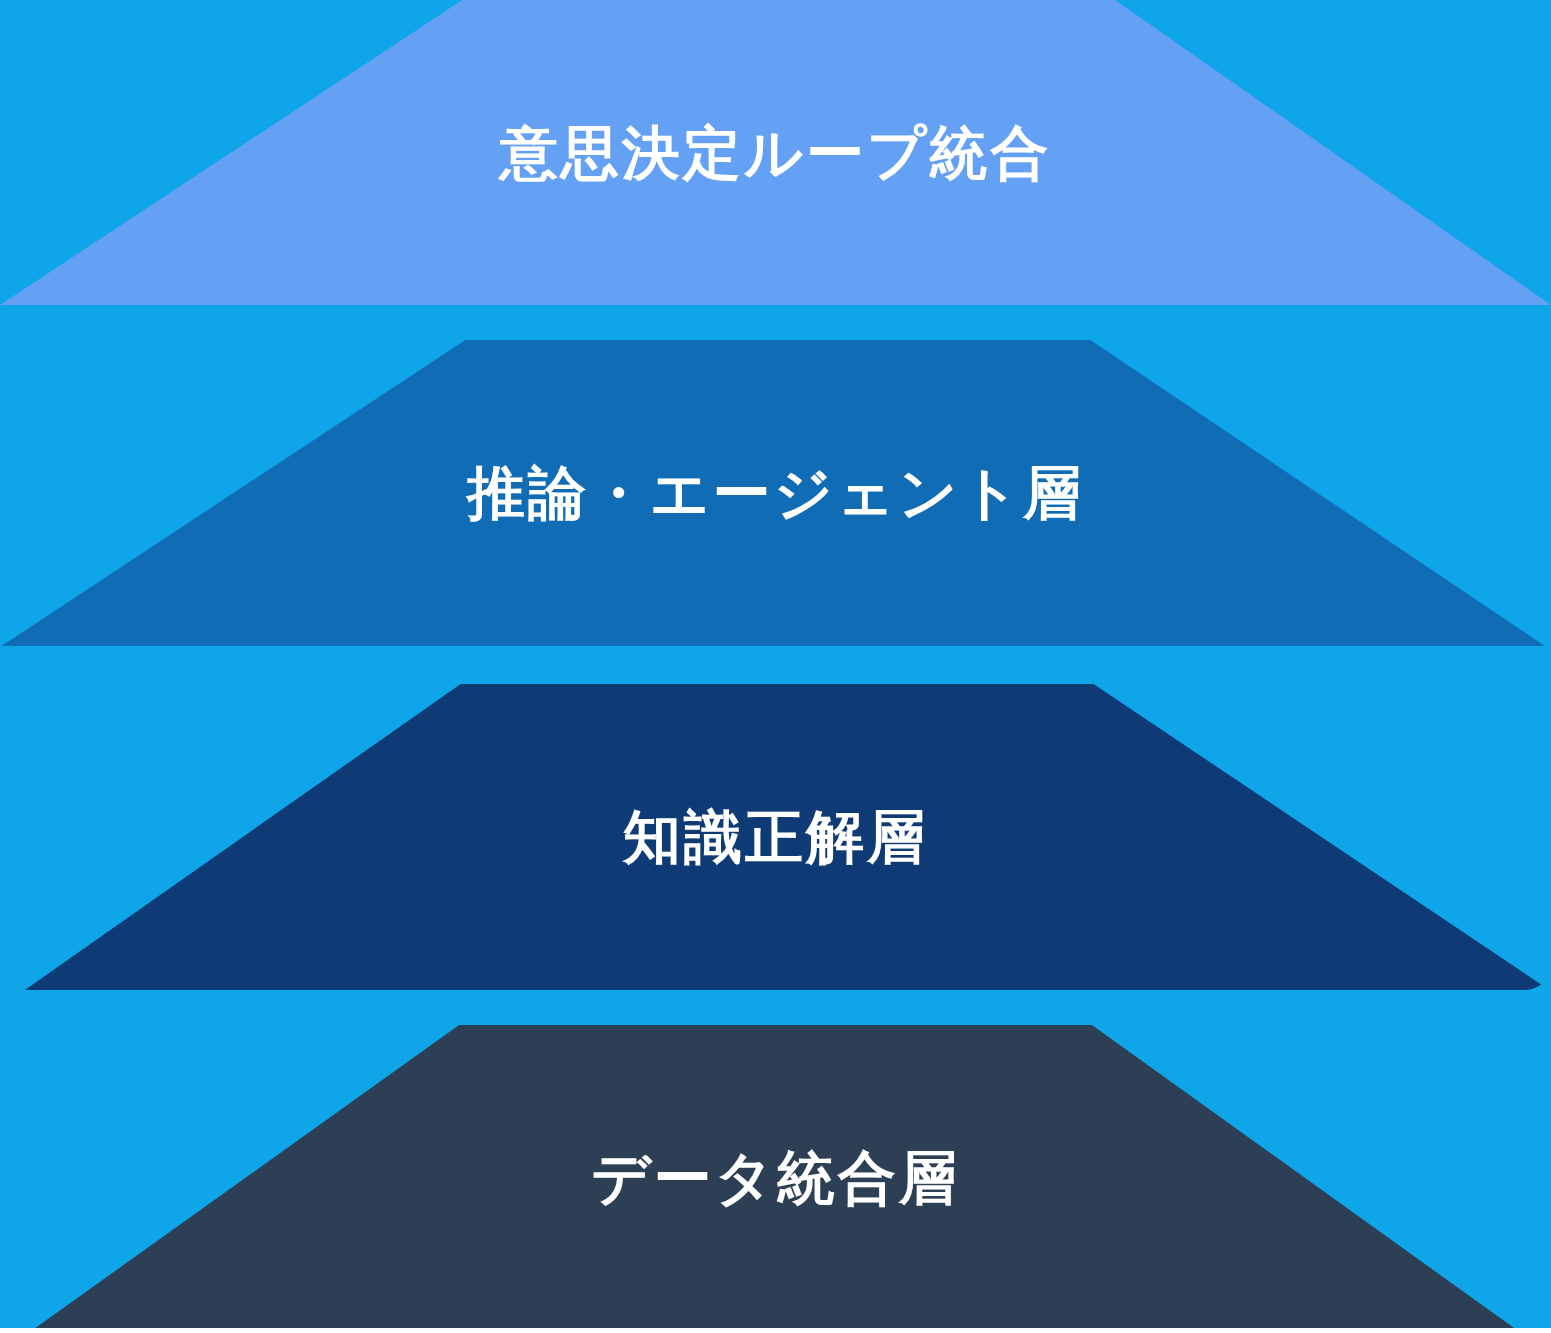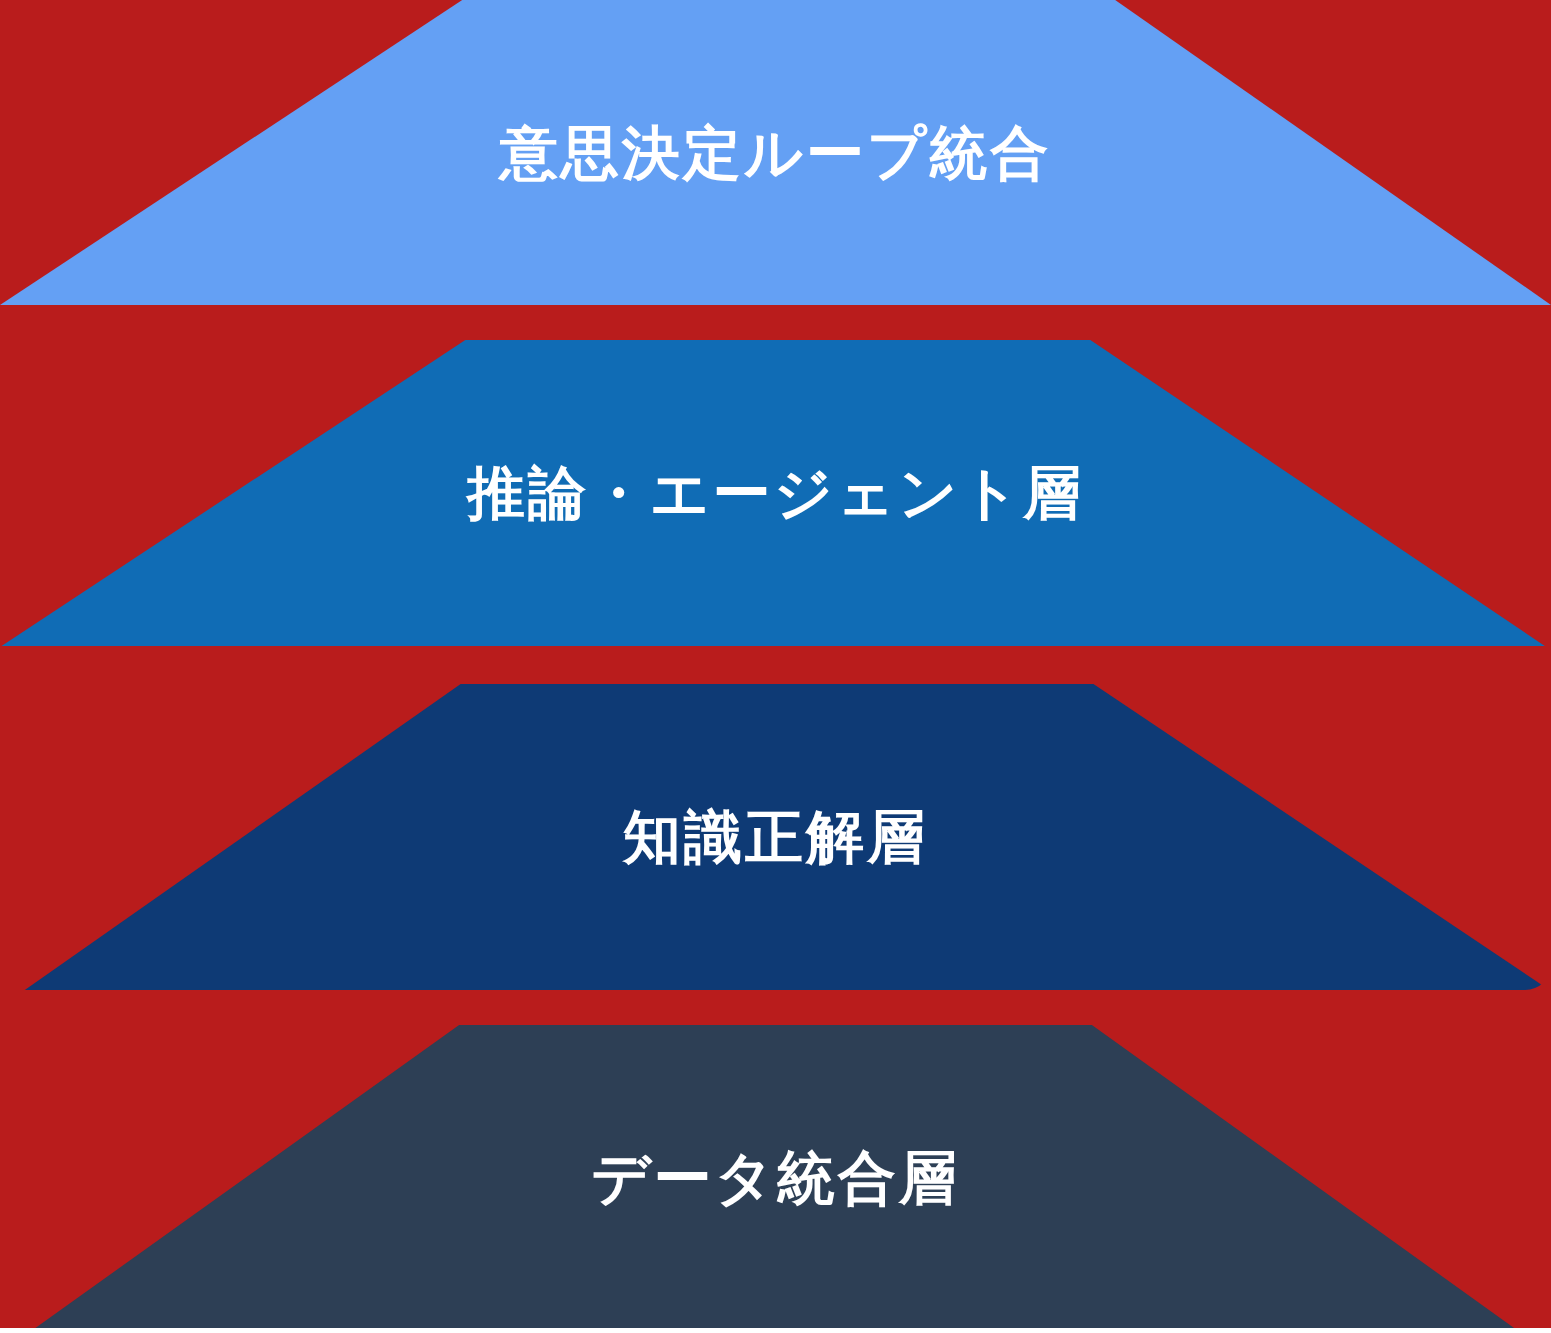--- a/index.html
+++ b/index.html
@@ -5,21 +5,21 @@
   html, body {
     margin: 0;
     padding: 0;
     background: #ffffff;
     font-family: "Liberation Sans", "DejaVu Sans", sans-serif;
   }
   .stage {
     position: relative;
     width: 1551px;
     height: 1328px;
-    background: #b91c1c;
+    background: #0ea5e9;
     overflow: hidden;
   }
   .layer {
     position: absolute;
     left: 0;
     width: 1551px;
     display: flex;
     align-items: center;
     justify-content: center;
   }

